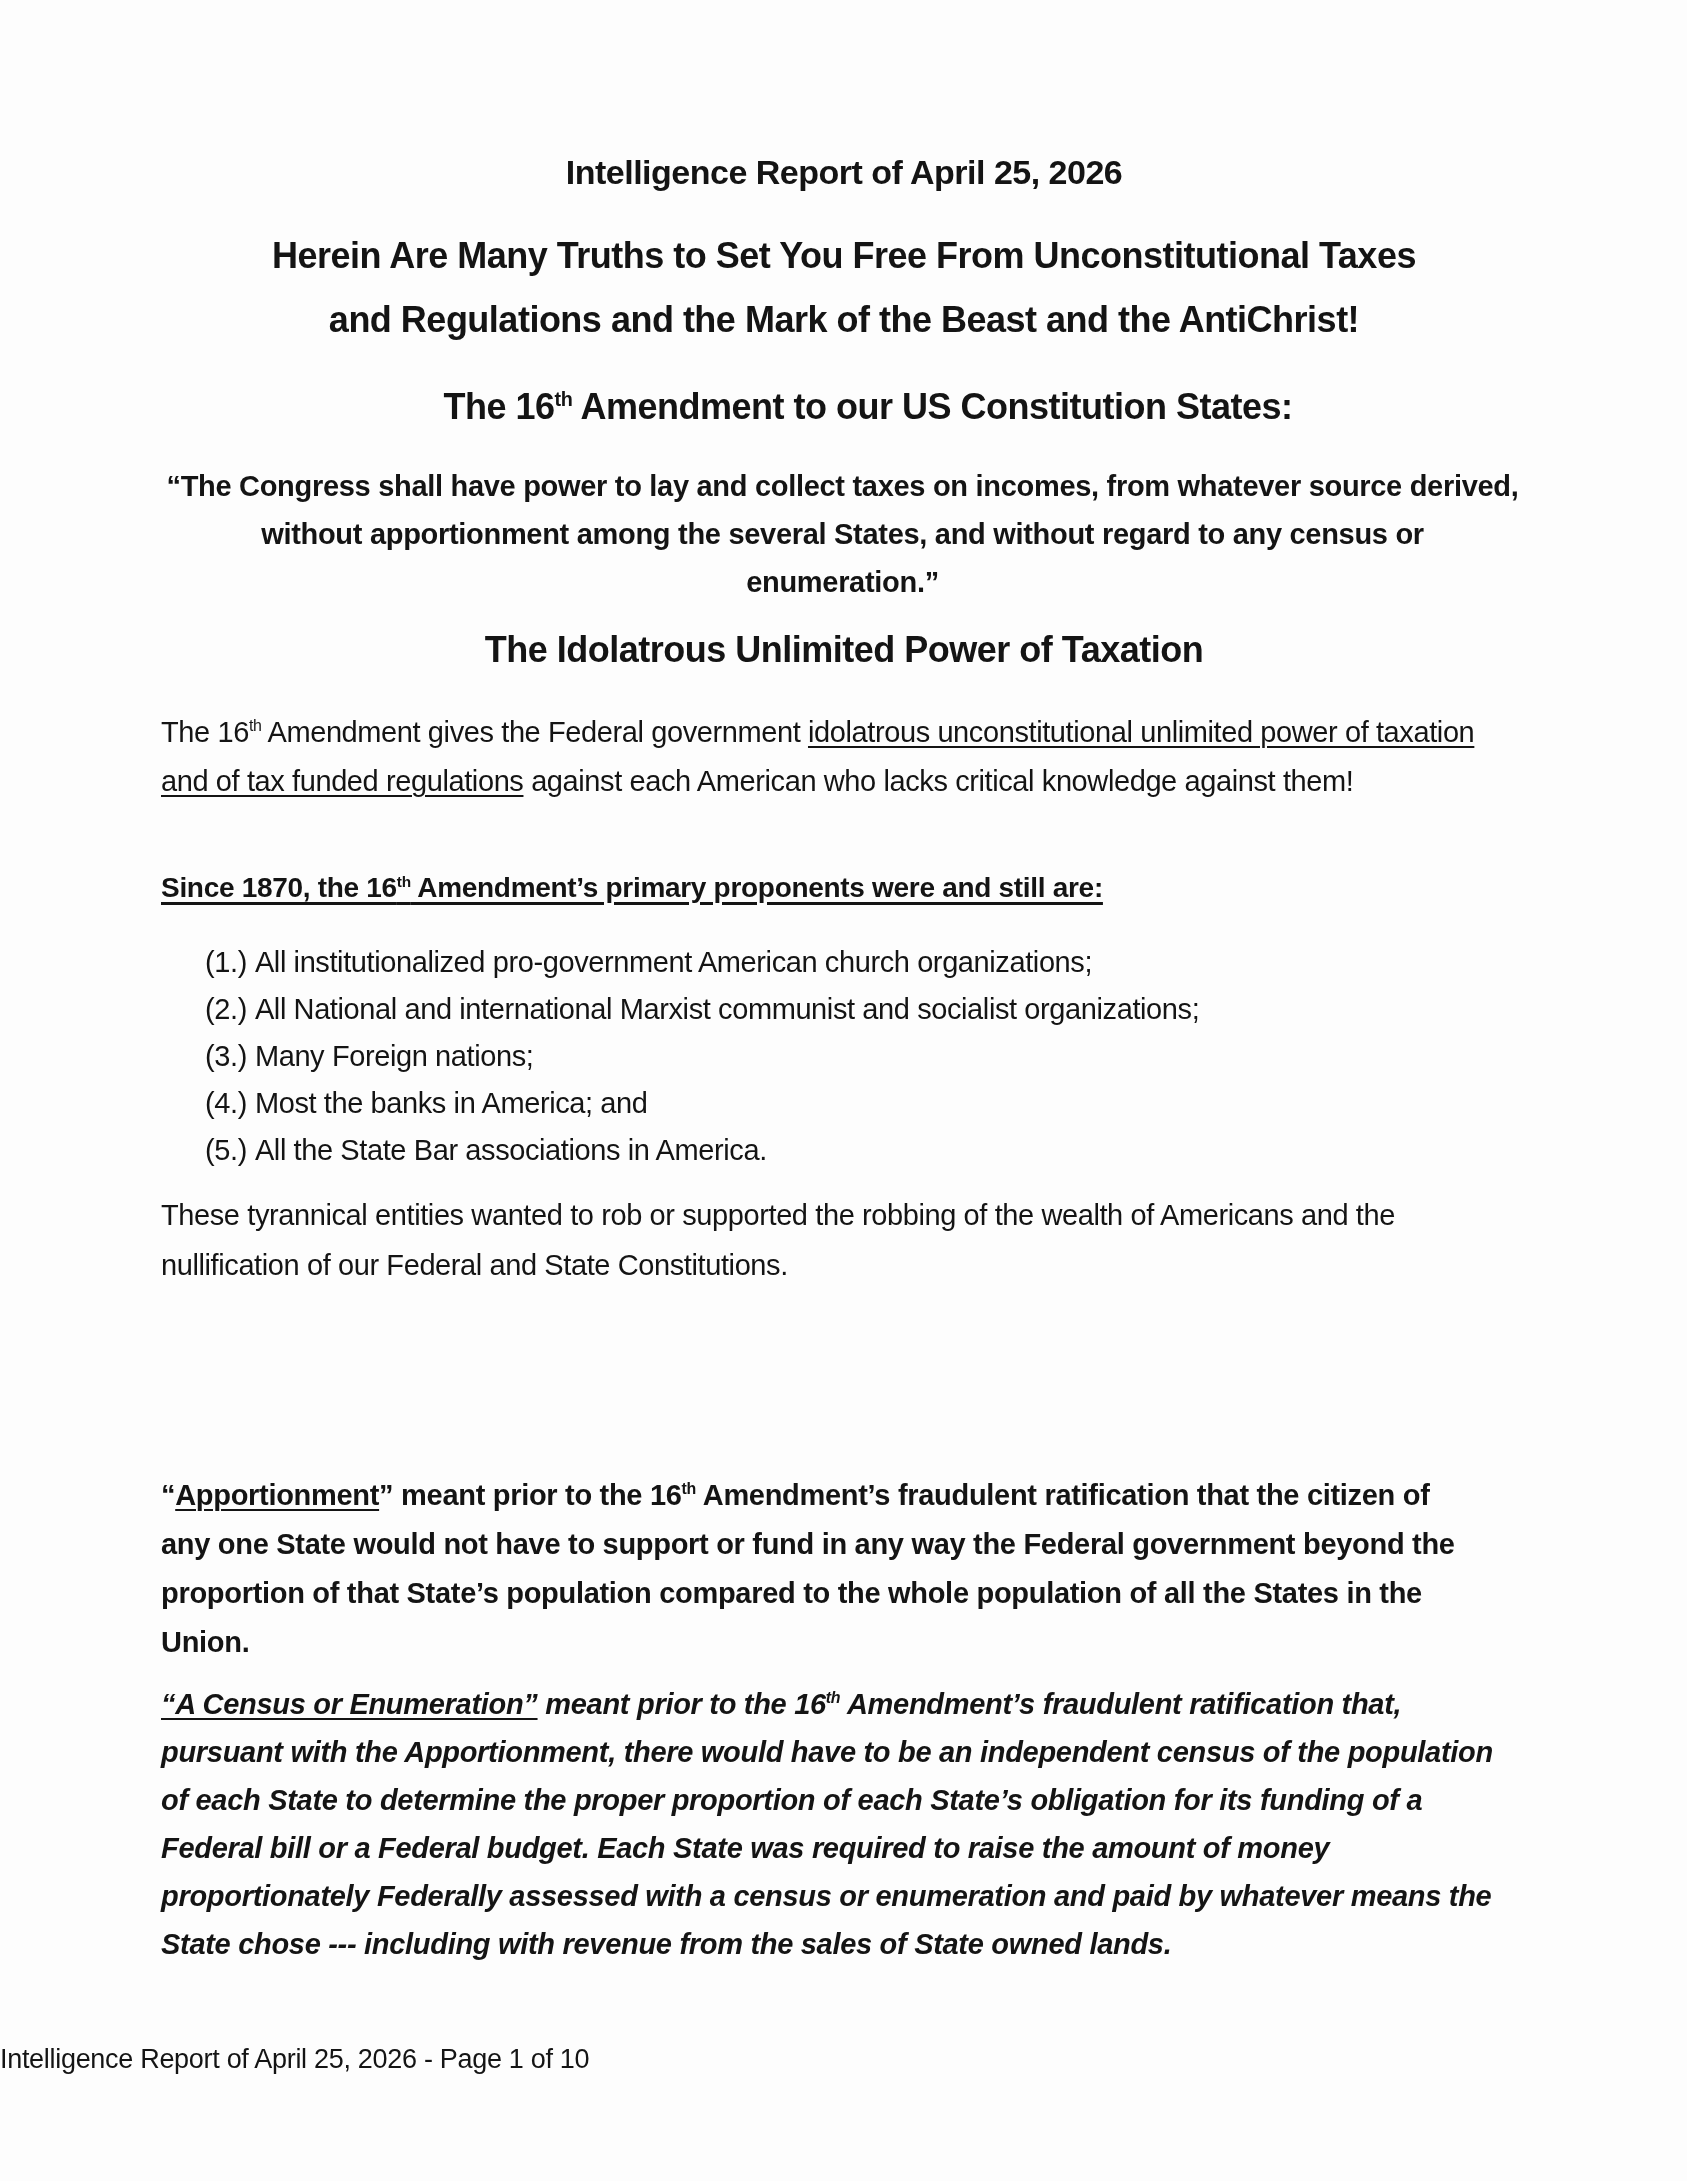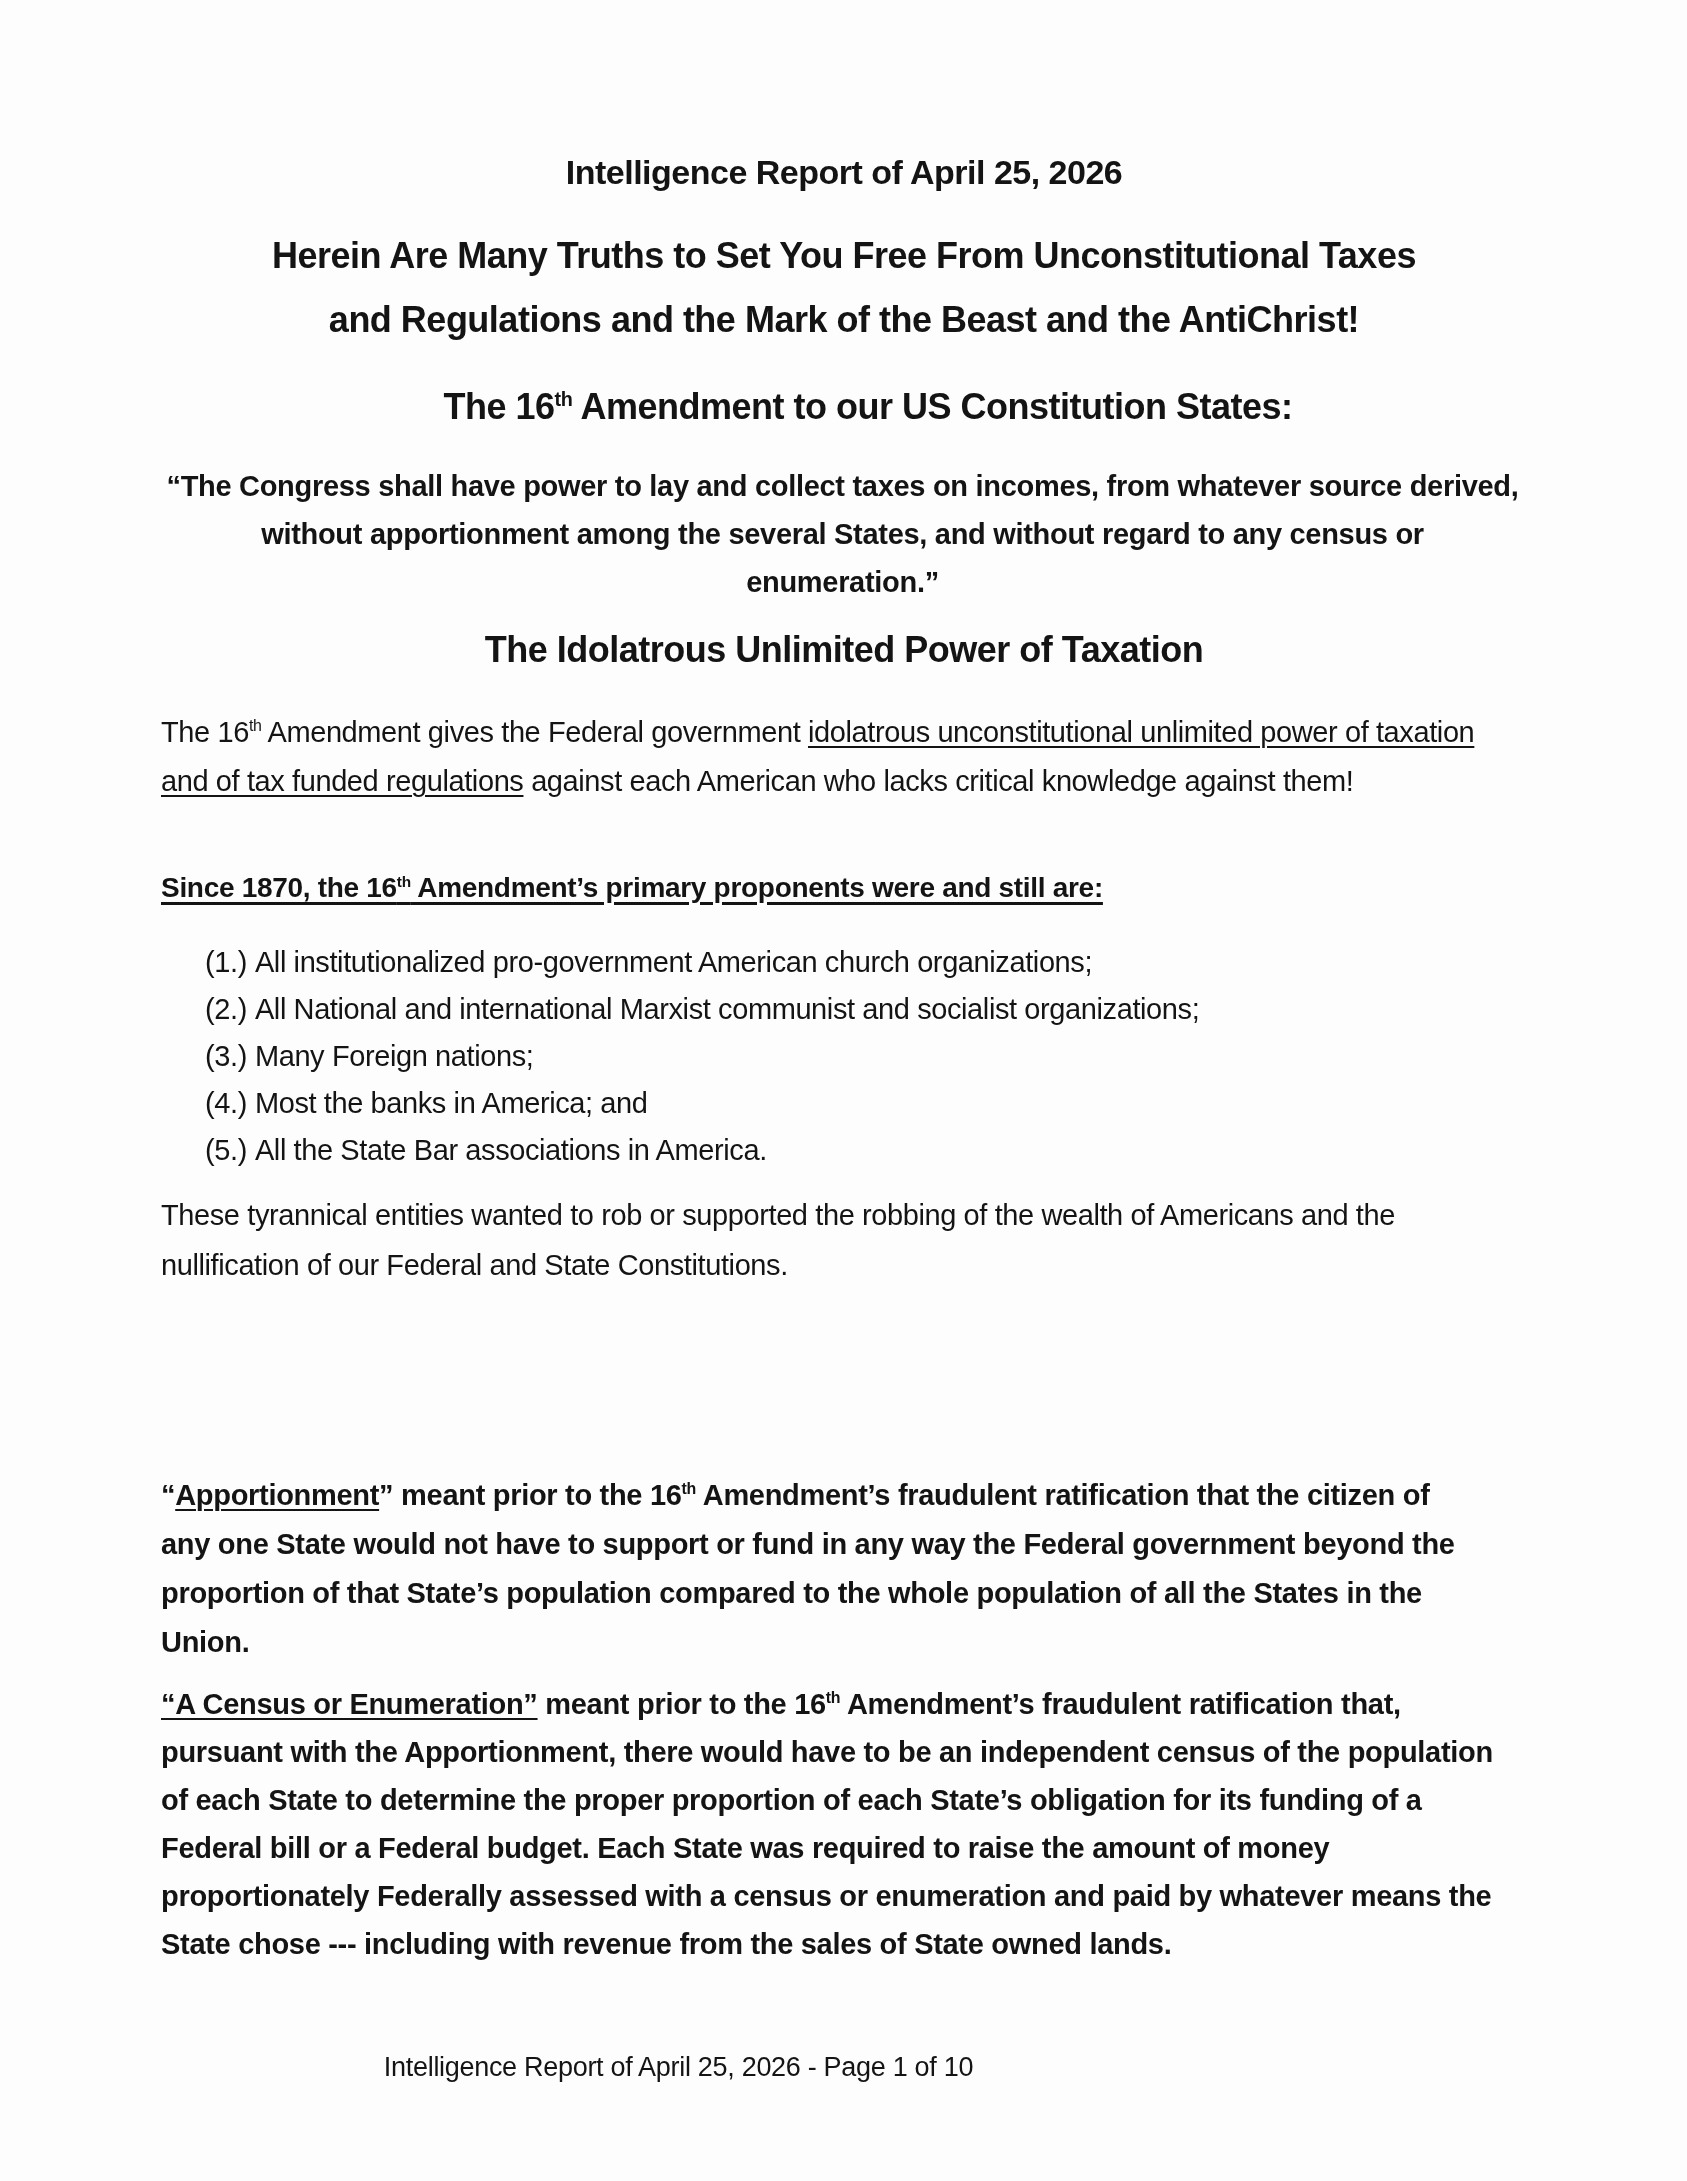--- a/index.html
+++ b/index.html
@@ -18,22 +18,22 @@
     .blk { position: absolute; left: 161px; width: 1363px; margin: 0; }
     .quote { top: 462px; font-size: 29px; font-weight: bold; line-height: 48px; letter-spacing: -0.3px; text-align: center; }
     .p1 { top: 708px; font-size: 29px; line-height: 49px; letter-spacing: -0.4px; }
     .u { text-decoration: underline; text-decoration-thickness: 2px; text-underline-offset: 4px; }
     .sub { top: 872px; font-size: 28px; font-weight: bold; text-decoration: underline; text-decoration-thickness: 3px; text-underline-offset: 5px; letter-spacing: -0.3px; }
     .list { position: absolute; left: 205px; top: 939px; margin: 0; padding: 0; list-style: none; font-size: 29px; line-height: 47px; letter-spacing: -0.4px; }
     .list li .num { margin-right: 8px; }
     .p2 { top: 1190px; font-size: 29px; line-height: 50px; letter-spacing: -0.4px; }
     .p3 { top: 1309px; font-size: 28px; font-weight: bold; line-height: 47px; text-decoration: underline; text-decoration-thickness: 3px; text-underline-offset: 5px; letter-spacing: -0.3px; }
     .p4 { top: 1471px; font-size: 29px; font-weight: bold; line-height: 49px; letter-spacing: -0.3px; width: 1294px; }
-    .p5 { top: 1680px; font-size: 29px; font-weight: bold; line-height: 48px; letter-spacing: -0.3px; }
-    .footer { position: absolute; left: 0; width: 1357px; top: 2044px; text-align: center; font-size: 27px; letter-spacing: -0.3px; margin-top: 8px; }
+    .p5 { top: 1680px; font-size: 29px; font-weight: bold; line-height: 48px; letter-spacing: -0.3px; font-style: italic; }
+    .footer { position: absolute; left: 0; width: 1357px; top: 2044px; font-size: 27px; letter-spacing: -0.3px; }
   </style>
 </head>
 <body>
 
 <div class="page">
 
   <div class="h h1">Intelligence Report of April 25, 2026</div>
   <div class="h h2a">Herein Are Many Truths to Set You Free From Unconstitutional Taxes</div>
   <div class="h h2b">and Regulations and the Mark of the Beast and the AntiChrist!</div>
 

